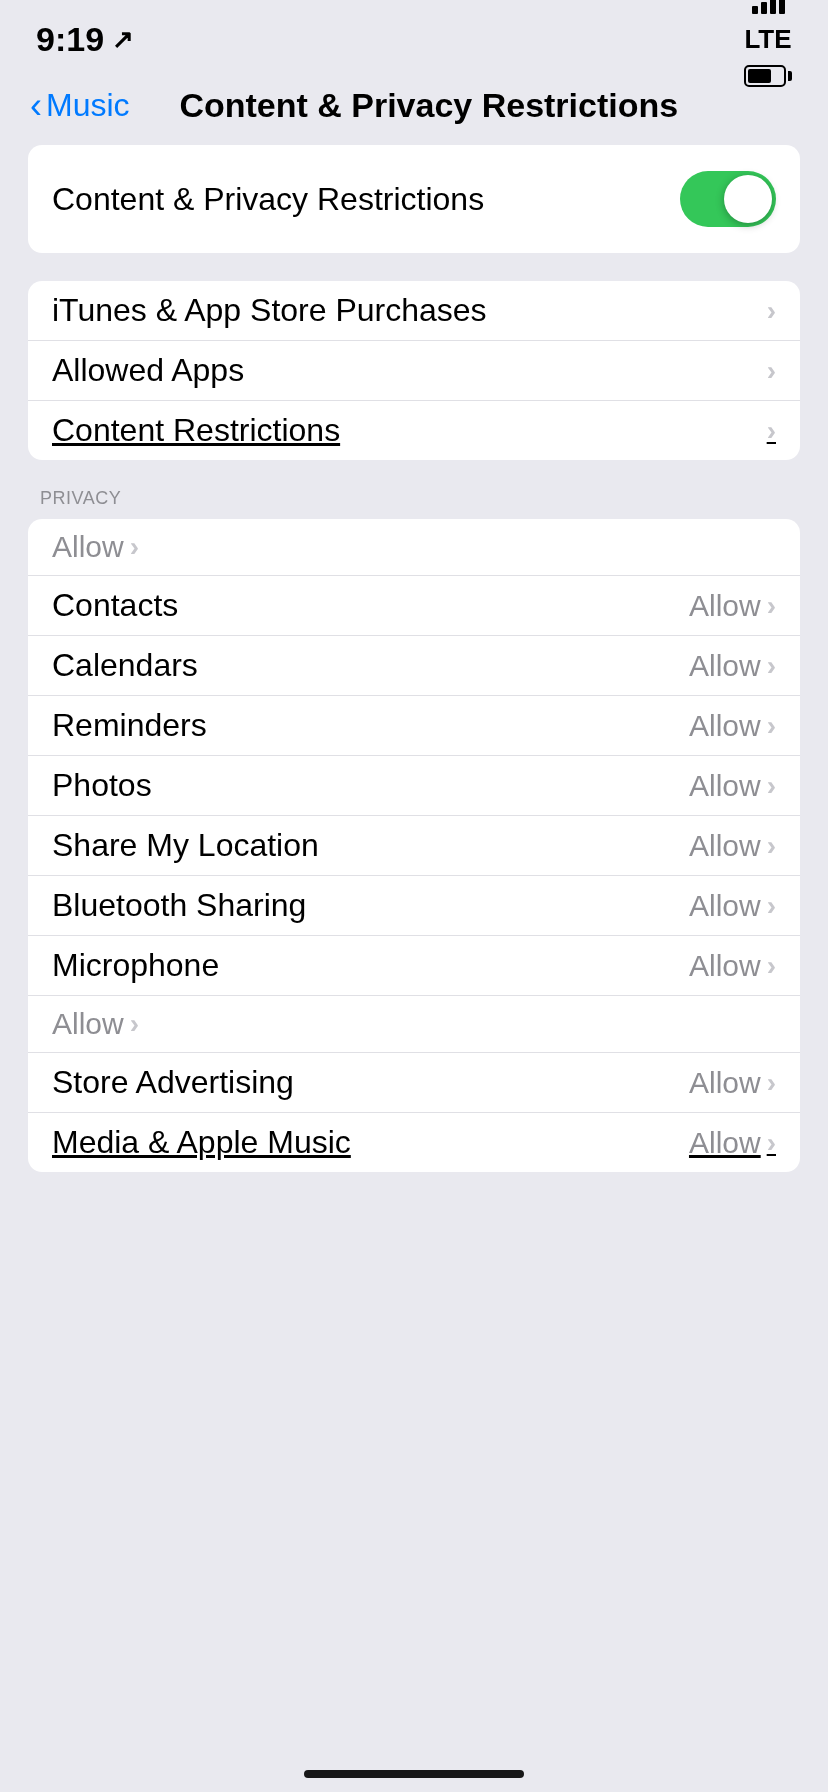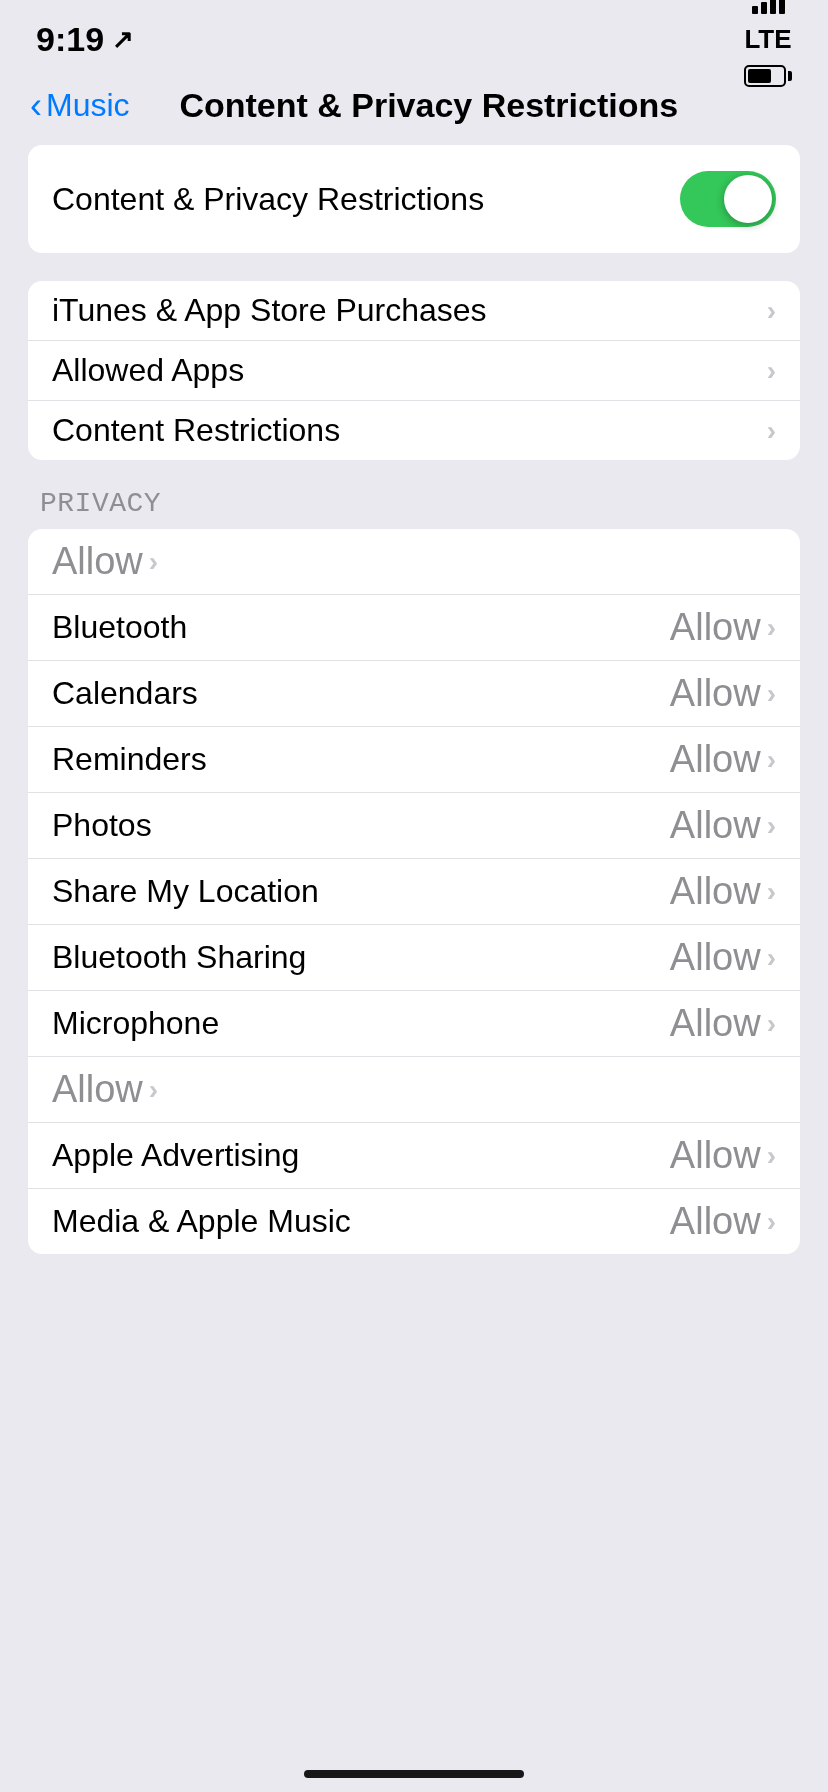--- a/index.html
+++ b/index.html
@@ -189,54 +189,54 @@
       display: flex;
       align-items: center;
       justify-content: space-between;
       padding: 11px 24px;
       border-bottom: 1px solid #e0e0e5;
       cursor: pointer;
     }
 
     .menu-item:last-child {
       border-bottom: none;
+      text-decoration: underline;
     }
 
     .menu-item-label {
       font-size: 32px;
       color: #000;
     }
 
     .menu-item-right {
       display: flex;
       align-items: center;
       gap: 6px;
     }
 
     .menu-item-value {
-      font-size: 38px;
+      font-size: 30px;
       color: #8e8e93;
     }
 
     .chevron-right {
       font-size: 28px;
       color: #c7c7cc;
       font-weight: 600;
     }
 
     
     .section-label {
-      font-size: 28px;
+      font-size: 18px;
       font-weight: 500;
       color: #8e8e93;
       letter-spacing: 0.5px;
       text-transform: uppercase;
       padding: 0 12px 10px 12px;
       margin-bottom: 0;
-      font-family: Liberation Mono, monospace;
     }
 
     
     .home-indicator {
       position: fixed;
       bottom: 14px;
       left: 50%;
       transform: translateX(-50%);
       width: 220px;
       height: 8px;
@@ -315,21 +315,21 @@
   <div class="menu-card">
 
     <div class="menu-item">
       <div class="menu-item-right">
         <span class="menu-item-value">Allow</span>
         <span class="chevron-right">›</span>
       </div>
     </div>
 
     <div class="menu-item">
-      <span class="menu-item-label">Bluetooth</span>
+      <span class="menu-item-label">Contacts</span>
       <div class="menu-item-right">
         <span class="menu-item-value">Allow</span>
         <span class="chevron-right">›</span>
       </div>
     </div>
 
     <div class="menu-item">
       <span class="menu-item-label">Calendars</span>
       <div class="menu-item-right">
         <span class="menu-item-value">Allow</span>
@@ -378,21 +378,21 @@
     </div>
 
     <div class="menu-item">
       <div class="menu-item-right">
         <span class="menu-item-value">Allow</span>
         <span class="chevron-right">›</span>
       </div>
     </div>
 
     <div class="menu-item">
-      <span class="menu-item-label">Apple Advertising</span>
+      <span class="menu-item-label">Store Advertising</span>
       <div class="menu-item-right">
         <span class="menu-item-value">Allow</span>
         <span class="chevron-right">›</span>
       </div>
     </div>
 
     <div class="menu-item">
       <span class="menu-item-label">Media &amp; Apple Music</span>
       <div class="menu-item-right">
         <span class="menu-item-value">Allow</span>

